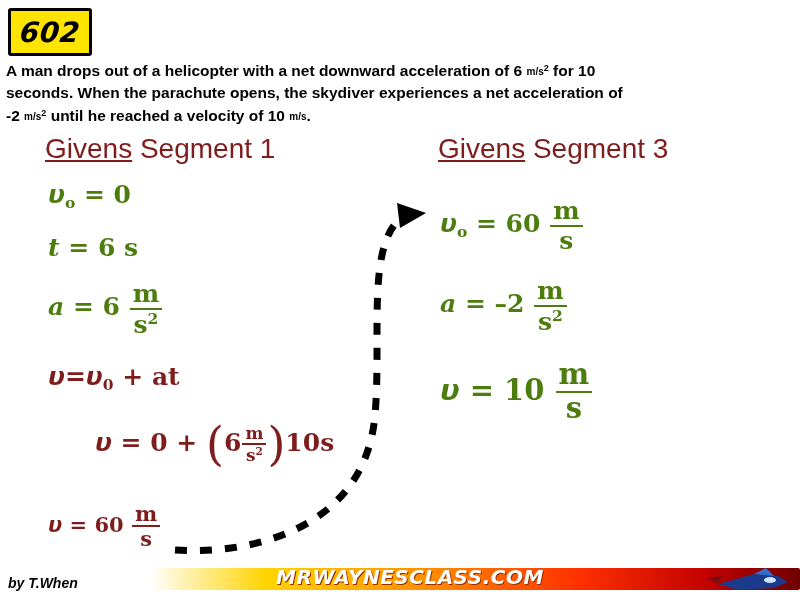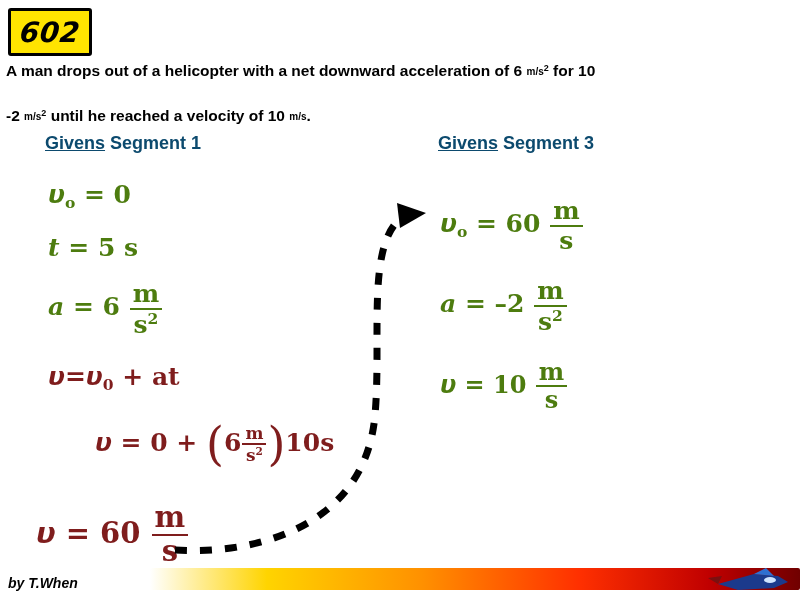--- a/index.html
+++ b/index.html
@@ -54,23 +54,23 @@
     font-size: 10px;
     vertical-align: 1px;
   }
   .frac .n { }
   .frac .d { }
   sup.sq { font-size: 9px; }
 
   
   .givens-head {
     position: absolute;
-    font-size: 18px;
-    font-weight: bold;
-    color: #0c4a6e;
+    font-size: 28px;
+    font-weight: normal;
+    color: #7f1d1d;
     white-space: nowrap;
   }
   .givens-head .u { text-decoration: underline; }
   #givens1 { left: 45px; top: 133px; }
   #givens2 { left: 438px; top: 133px; }
 
   
   .math {
     position: absolute;
     font-family: "DejaVu Serif", serif;
@@ -171,74 +171,75 @@
 </style>
 </head>
 <body>
 
 <div class="badge">
   <span class="badge-text">602</span>
 </div>
 
 <div class="problem">
   <span>A man drops out of a helicopter with a net downward acceleration of 6 </span><span class="frac"><span class="n">m</span>/<span class="d">s</span><sup class="sq">2</sup></span><span> for 10</span><br>
-  <br>
+  <span>seconds. When the parachute opens, the skydiver experiences a net acceleration of</span><br>
   <span>-2 </span><span class="frac"><span class="n">m</span>/<span class="d">s</span><sup class="sq">2</sup></span><span> until he reached a velocity of 10 </span><span class="frac"><span class="n">m</span>/<span class="d">s</span></span><span>.</span>
 </div>
 
 <div class="givens-head" id="givens1">
   <span class="u">Givens</span><span> Segment 1</span>
 </div>
 <div class="givens-head" id="givens2">
   <span class="u">Givens</span><span> Segment 3</span>
 </div>
 
 <div class="math m-blue" style="left:48px; top:180px; font-size:25px;">
   <span class="nu">υ</span><span class="sub">o</span>&nbsp;<span>= 0</span>
 </div>
 
 <div class="math m-blue" style="left:48px; top:233px; font-size:25px;">
-  <span class="var">t</span>&nbsp;<span>= 5 s</span>
+  <span class="var">t</span>&nbsp;<span>= 6 s</span>
 </div>
 
 <div class="math m-blue" style="left:48px; top:281px; font-size:25px;">
   <span class="var">a</span>&nbsp;<span>= 6</span>&nbsp;<span class="vfrac"><span class="top">m</span><span class="bot"><span>s</span><span class="sup">2</span></span></span>
 </div>
 
 <div class="math m-red" style="left:48px; top:362px; font-size:25px;">
   <span class="nu">υ=υ</span><span class="sub">0</span>&nbsp;<span>+ at</span>
 </div>
 
 <div class="math m-red" style="left:48px; top:425px; font-size:25px;margin-left:47px;">
   <span class="nu">υ</span>&nbsp;<span>= 0 +</span>&nbsp;<span class="bigparen">(</span><span>6</span><span class="vfrac" style="font-size:17px;"><span class="top">m</span><span class="bot"><span>s</span><span class="sup">2</span></span></span><span class="bigparen">)</span><span>10s</span>
 </div>
 
-<div class="math m-red" style="left:36px; top:503px; font-size:29px;">
+<div class="math m-red" style="left:48px; top:503px; font-size:21px;">
   <span class="nu">υ</span>&nbsp;<span>= 60</span>&nbsp;<span class="vfrac"><span class="top">m</span><span class="bot">s</span></span>
 </div>
 
 <div class="math m-blue" style="left:440px; top:198px; font-size:25px;">
   <span class="nu">υ</span><span class="sub">o</span>&nbsp;<span>= 60</span>&nbsp;<span class="vfrac"><span class="top">m</span><span class="bot">s</span></span>
 </div>
 
 <div class="math m-blue" style="left:440px; top:278px; font-size:25px;">
   <span class="var">a</span>&nbsp;<span>= –2</span>&nbsp;<span class="vfrac"><span class="top">m</span><span class="bot"><span>s</span><span class="sup">2</span></span></span>
 </div>
 
-<div class="math m-blue" style="left:440px; top:360px; font-size:24px;">
+<div class="math m-blue" style="left:440px; top:360px; font-size:29px;">
   <span class="nu">υ</span>&nbsp;<span>= 10</span>&nbsp;<span class="vfrac"><span class="top">m</span><span class="bot">s</span></span>
 </div>
 
 <svg class="arrow-svg" viewBox="0 0 300 380">
   <path d="M 15 365 C 90 370, 205 345, 215 230 C 222 150, 205 55, 245 30" fill="none" stroke="#000000" stroke-width="7" stroke-dasharray="12 13" stroke-linecap="butt"></path>
   <path d="M 237 18 L 266 28 L 240 43 Z" fill="#000000"></path>
 </svg>
 
 <div class="footer-band">
   <div class="footer-gradient"></div>
+  <div class="footer-site">MRWAYNESCLASS.COM</div>
   <div class="footer-author">by T.When</div>
   <svg class="rocket" viewBox="0 0 86 30">
     <path d="M10 20 L46 10 L70 12 L80 18 L66 24 L30 26 Z" fill="#1b3a8c"></path>
     <path d="M46 10 L58 4 L66 12 Z" fill="#2f6fd0"></path>
     <path d="M10 20 L0 14 L14 12 Z" fill="#7a1010"></path>
     <ellipse cx="62" cy="16" rx="6" ry="3" fill="#cfe4ff"></ellipse>
   </svg>
 </div>
 
 </body></html>

